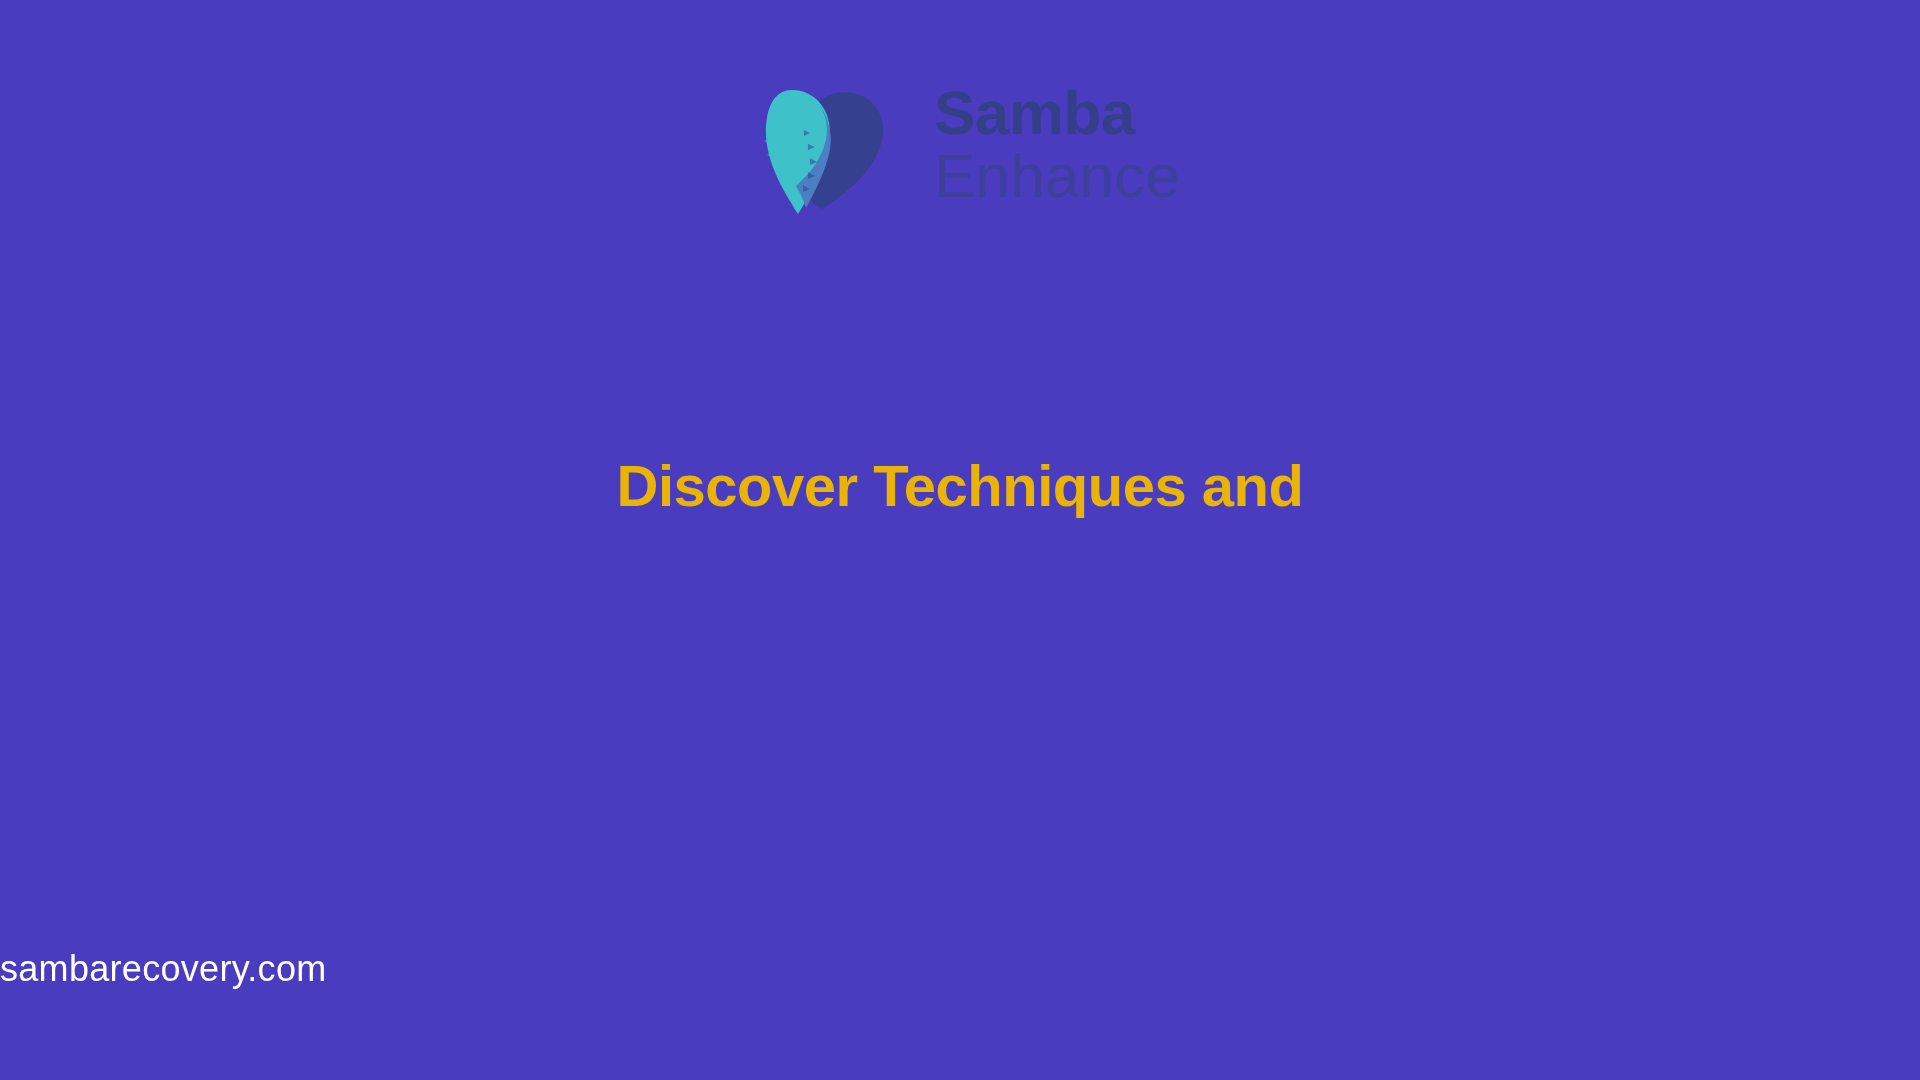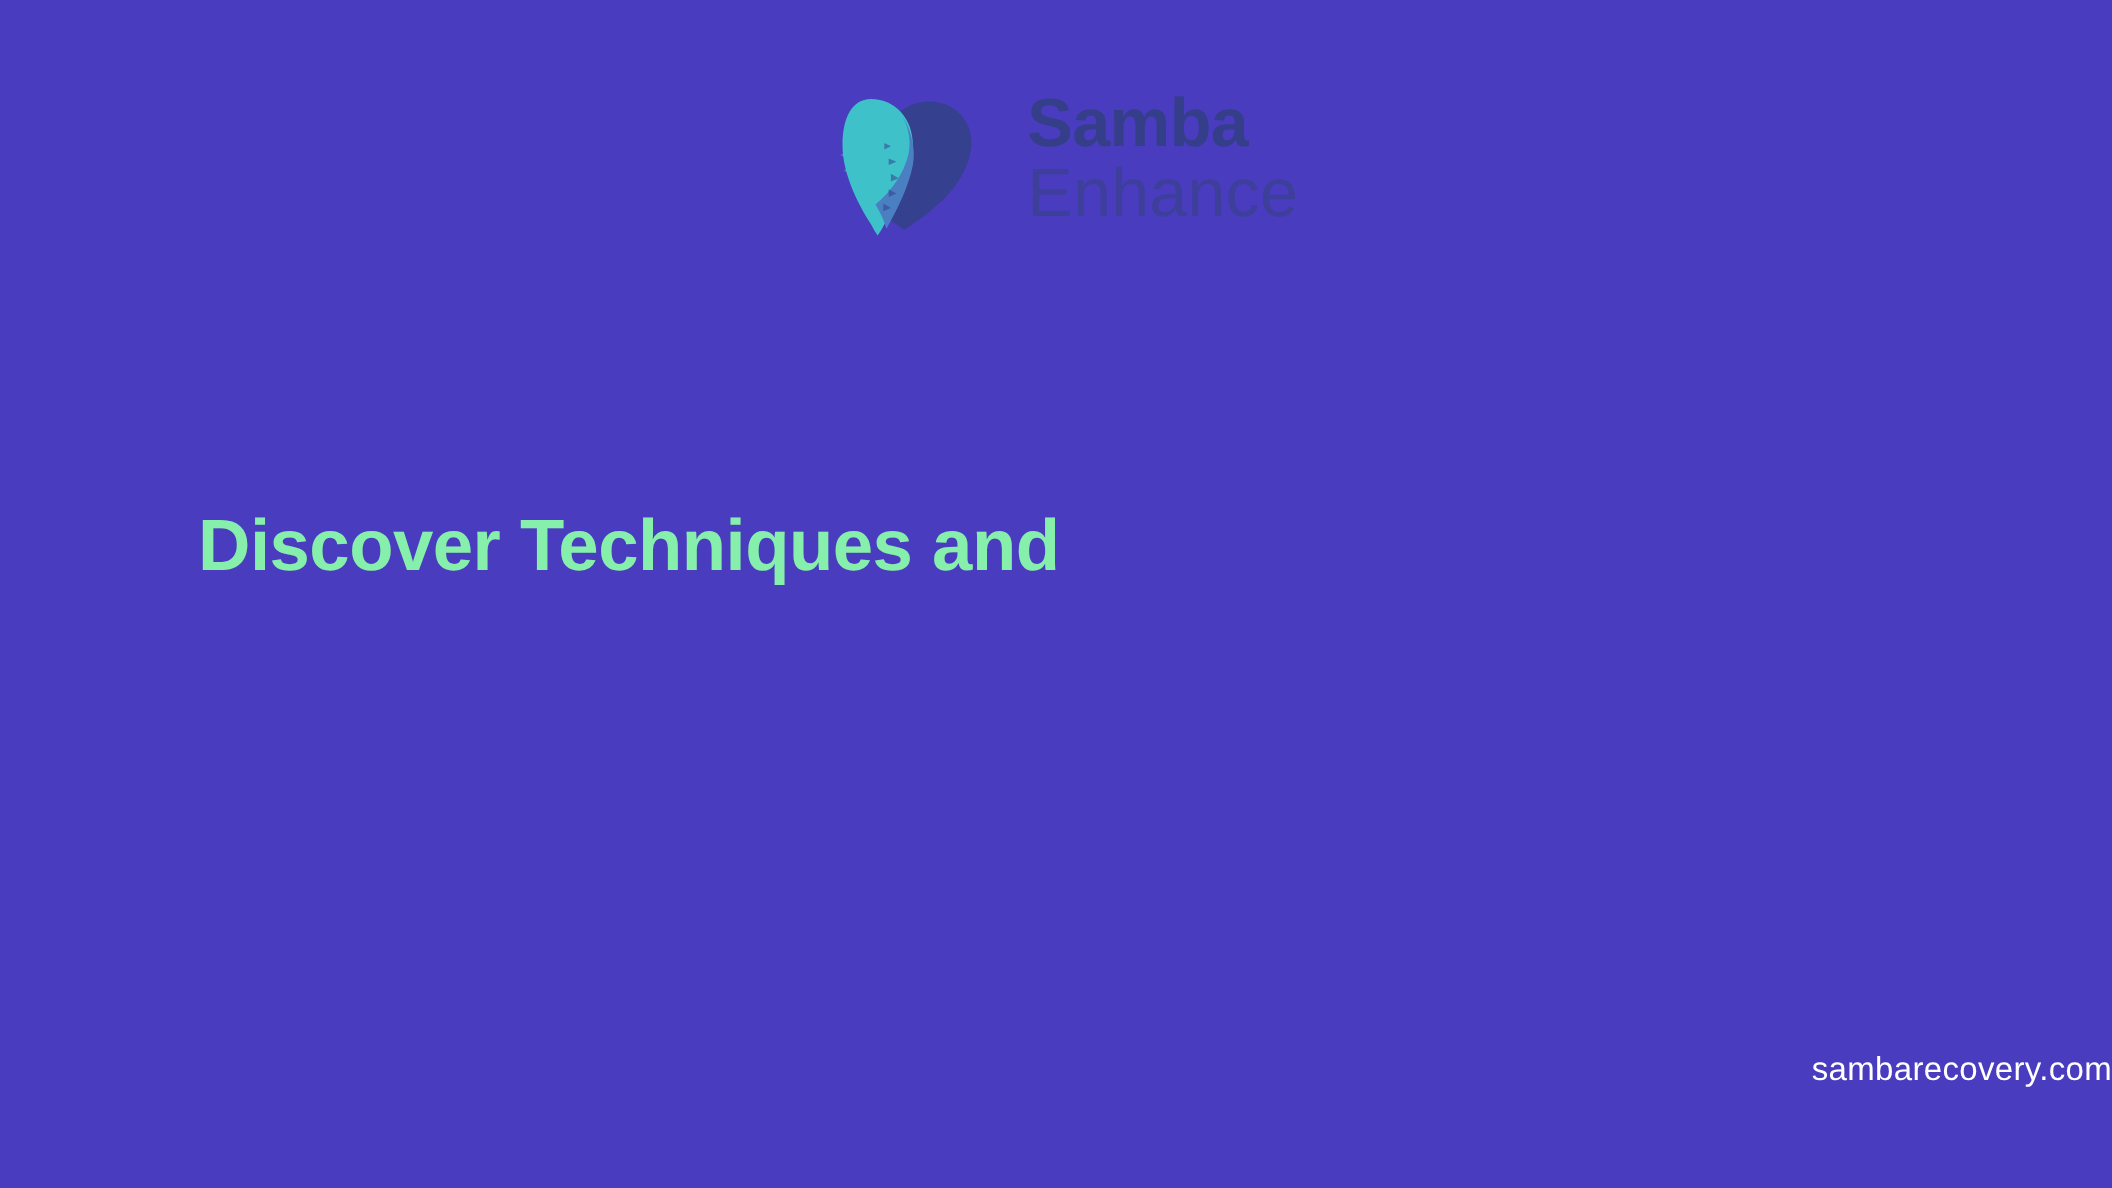--- a/index.html
+++ b/index.html
@@ -72,45 +72,46 @@
     white-space: nowrap;
     margin-top: 2px;
   }
 
   
   .headline {
     position: absolute;
     top: 418px;
     left: 0;
     right: 0;
-    color: #86efac;
+    text-align: center;
+    color: #eab308;
     font-family: "Liberation Sans", sans-serif;
-    font-size: 66px;
+    font-size: 58px;
     font-weight: 700;
     line-height: 1.0;
     letter-spacing: -0.5px;
     padding: 0 180px;
     box-sizing: border-box;
   }
 
   .headline-line {
     display: block;
     white-space: nowrap;
   }
 
   
   .footer-url {
     position: absolute;
     bottom: 90px;
     left: 0;
     right: 0;
-    text-align: right;
+    text-align: left;
     color: #FFFFFF;
     font-family: "Liberation Sans", sans-serif;
-    font-size: 30px;
+    font-size: 36px;
     font-weight: 400;
     letter-spacing: 0.3px;
   }
 </style>
 </head>
 <body>
 
 <div class="card">
 
   <div class="logo-lockup">

